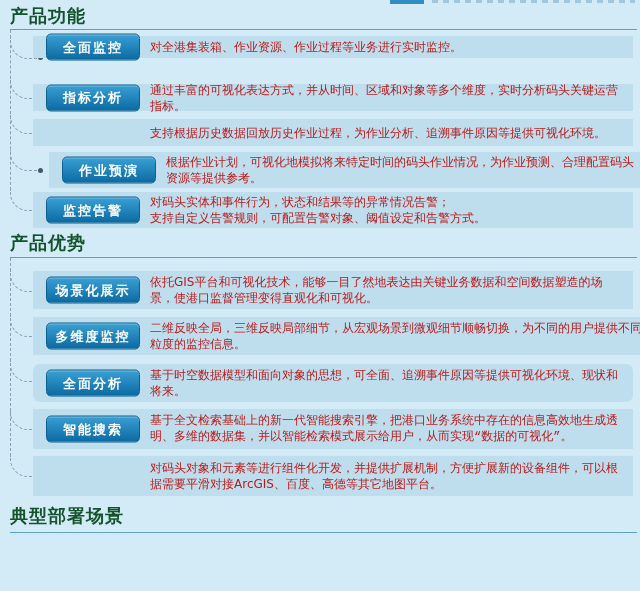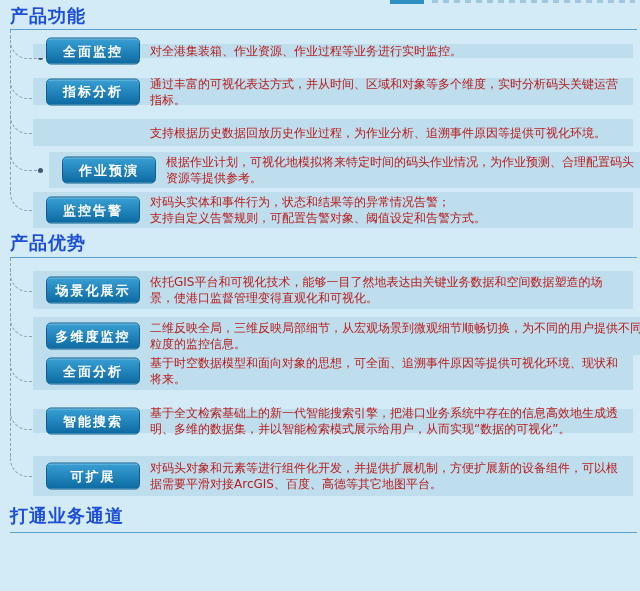--- a/index.html
+++ b/index.html
@@ -6,21 +6,21 @@
   .page{
     position:relative;width:640px;height:591px;overflow:hidden;
     background:#d3eaf7;
     font-family:"DejaVu Sans","Liberation Sans",sans-serif;
   }
   
   .legend-bar{position:absolute;left:390px;top:0;width:34px;height:4px;background:#2f8fc3;}
   .legend-ghost{position:absolute;left:432px;top:0;width:203px;height:3px;
     background:repeating-linear-gradient(90deg,#9fc7de 0 6px,rgba(0,0,0,0) 6px 11px);}
   
-  .sec-title{position:absolute;left:10px;font-size:18px;font-weight:bold;color:#1d4ed8;letter-spacing:1px;}
+  .sec-title{position:absolute;left:10px;font-size:18px;font-weight:bold;color:#14532d;letter-spacing:1px;}
   .rule{position:absolute;left:10px;width:627px;height:0;border-top:1px solid #5b9fce;}
   
   .vline{position:absolute;left:10px;width:0;border-left:1px dashed #86a4b6;}
   .curve{position:absolute;left:10px;width:27px;height:20px;
     border-left:1px dashed #86a4b6;border-bottom:1px dashed #86a4b6;
     border-bottom-left-radius:18px;}
   .dot{position:absolute;left:38px;width:5px;height:5px;border-radius:50%;background:#3d5a6e;}
   
   .row{position:absolute;left:33px;width:600px;background:#bedded;}
   .badge{position:absolute;left:13px;top:50%;transform:translateY(-50%);
@@ -42,28 +42,28 @@
 
   <div class="legend-bar"></div>
   <div class="legend-ghost"></div>
 
   <div class="sec-title" style="top:4px;">产品功能</div>
   <div class="rule" style="top:29px;"></div>
   <div class="vline" style="top:30px;height:160px;"></div>
 
   <div class="curve" style="top:37.5px;"></div>
   <div class="dot" style="top:55px;"></div>
-  <div class="row" style="top:44px;height:14px;">
+  <div class="row" style="top:36px;height:22px;">
     <div class="badge">全面监控</div>
     <div class="desc">对全港集装箱、作业资源、作业过程等业务进行实时监控。</div>
   </div>
 
   <div class="curve" style="top:77.5px;"></div>
   <div class="dot" style="top:95px;"></div>
-  <div class="row" style="top:78px;height:27px;">
+  <div class="row" style="top:84px;height:27px;">
     <div class="badge">指标分析</div>
     <div class="desc">通过丰富的可视化表达方式，并从时间、区域和对象等多个维度，实时分析码头关键运营指标。</div>
   </div>
 
   <div class="curve" style="top:112.5px;"></div>
   <div class="dot" style="top:130px;"></div>
   <div class="row" style="top:119px;height:27px;">
     <div class="desc">支持根据历史数据回放历史作业过程，为作业分析、追溯事件原因等提供可视化环境。</div>
   </div>
 
@@ -95,35 +95,34 @@
 
   <div class="curve" style="top:316px;"></div>
   <div class="dot" style="top:333.5px;"></div>
   <div class="row" style="top:317px;height:38px;padding-left:24px;">
     <div class="badge">多维度监控</div>
     <div class="desc">二维反映全局，三维反映局部细节，从宏观场景到微观细节顺畅切换，为不同的用户提供不同粒度的监控信息。</div>
   </div>
 
   <div class="curve" style="top:361px;"></div>
   <div class="dot" style="top:378.5px;"></div>
-  <div class="row" style="top:352px;height:38px;">
+  <div class="row" style="top:364px;height:38px;border-radius:7px;">
     <div class="badge">全面分析</div>
     <div class="desc">基于时空数据模型和面向对象的思想，可全面、追溯事件原因等提供可视化环境、现状和将来。</div>
   </div>
 
   <div class="curve" style="top:409px;"></div>
   <div class="dot" style="top:426.5px;"></div>
-  <div class="row" style="top:409px;height:24px;">
+  <div class="row" style="top:409px;height:40px;font-family:Liberation Mono, monospace;">
     <div class="badge">智能搜索</div>
     <div class="desc">基于全文检索基础上的新一代智能搜索引擎，把港口业务系统中存在的信息高效地生成透明、多维的数据集，并以智能检索模式展示给用户，从而实现“数据的可视化”。</div>
   </div>
 
   <div class="curve" style="top:456px;"></div>
   <div class="dot" style="top:473.5px;"></div>
   <div class="row" style="top:456px;height:40px;">
-    <div class="badge">可扩展</div>
     <div class="desc">对码头对象和元素等进行组件化开发，并提供扩展机制，方便扩展新的设备组件，可以根据需要平滑对接ArcGIS、百度、高德等其它地图平台。</div>
   </div>
 
-  <div class="sec-title" style="top:504px;">打通业务通道</div>
+  <div class="sec-title" style="top:504px;">典型部署场景</div>
   <div class="rule" style="top:532px;"></div>
 
 </div>
 
 </body></html>

